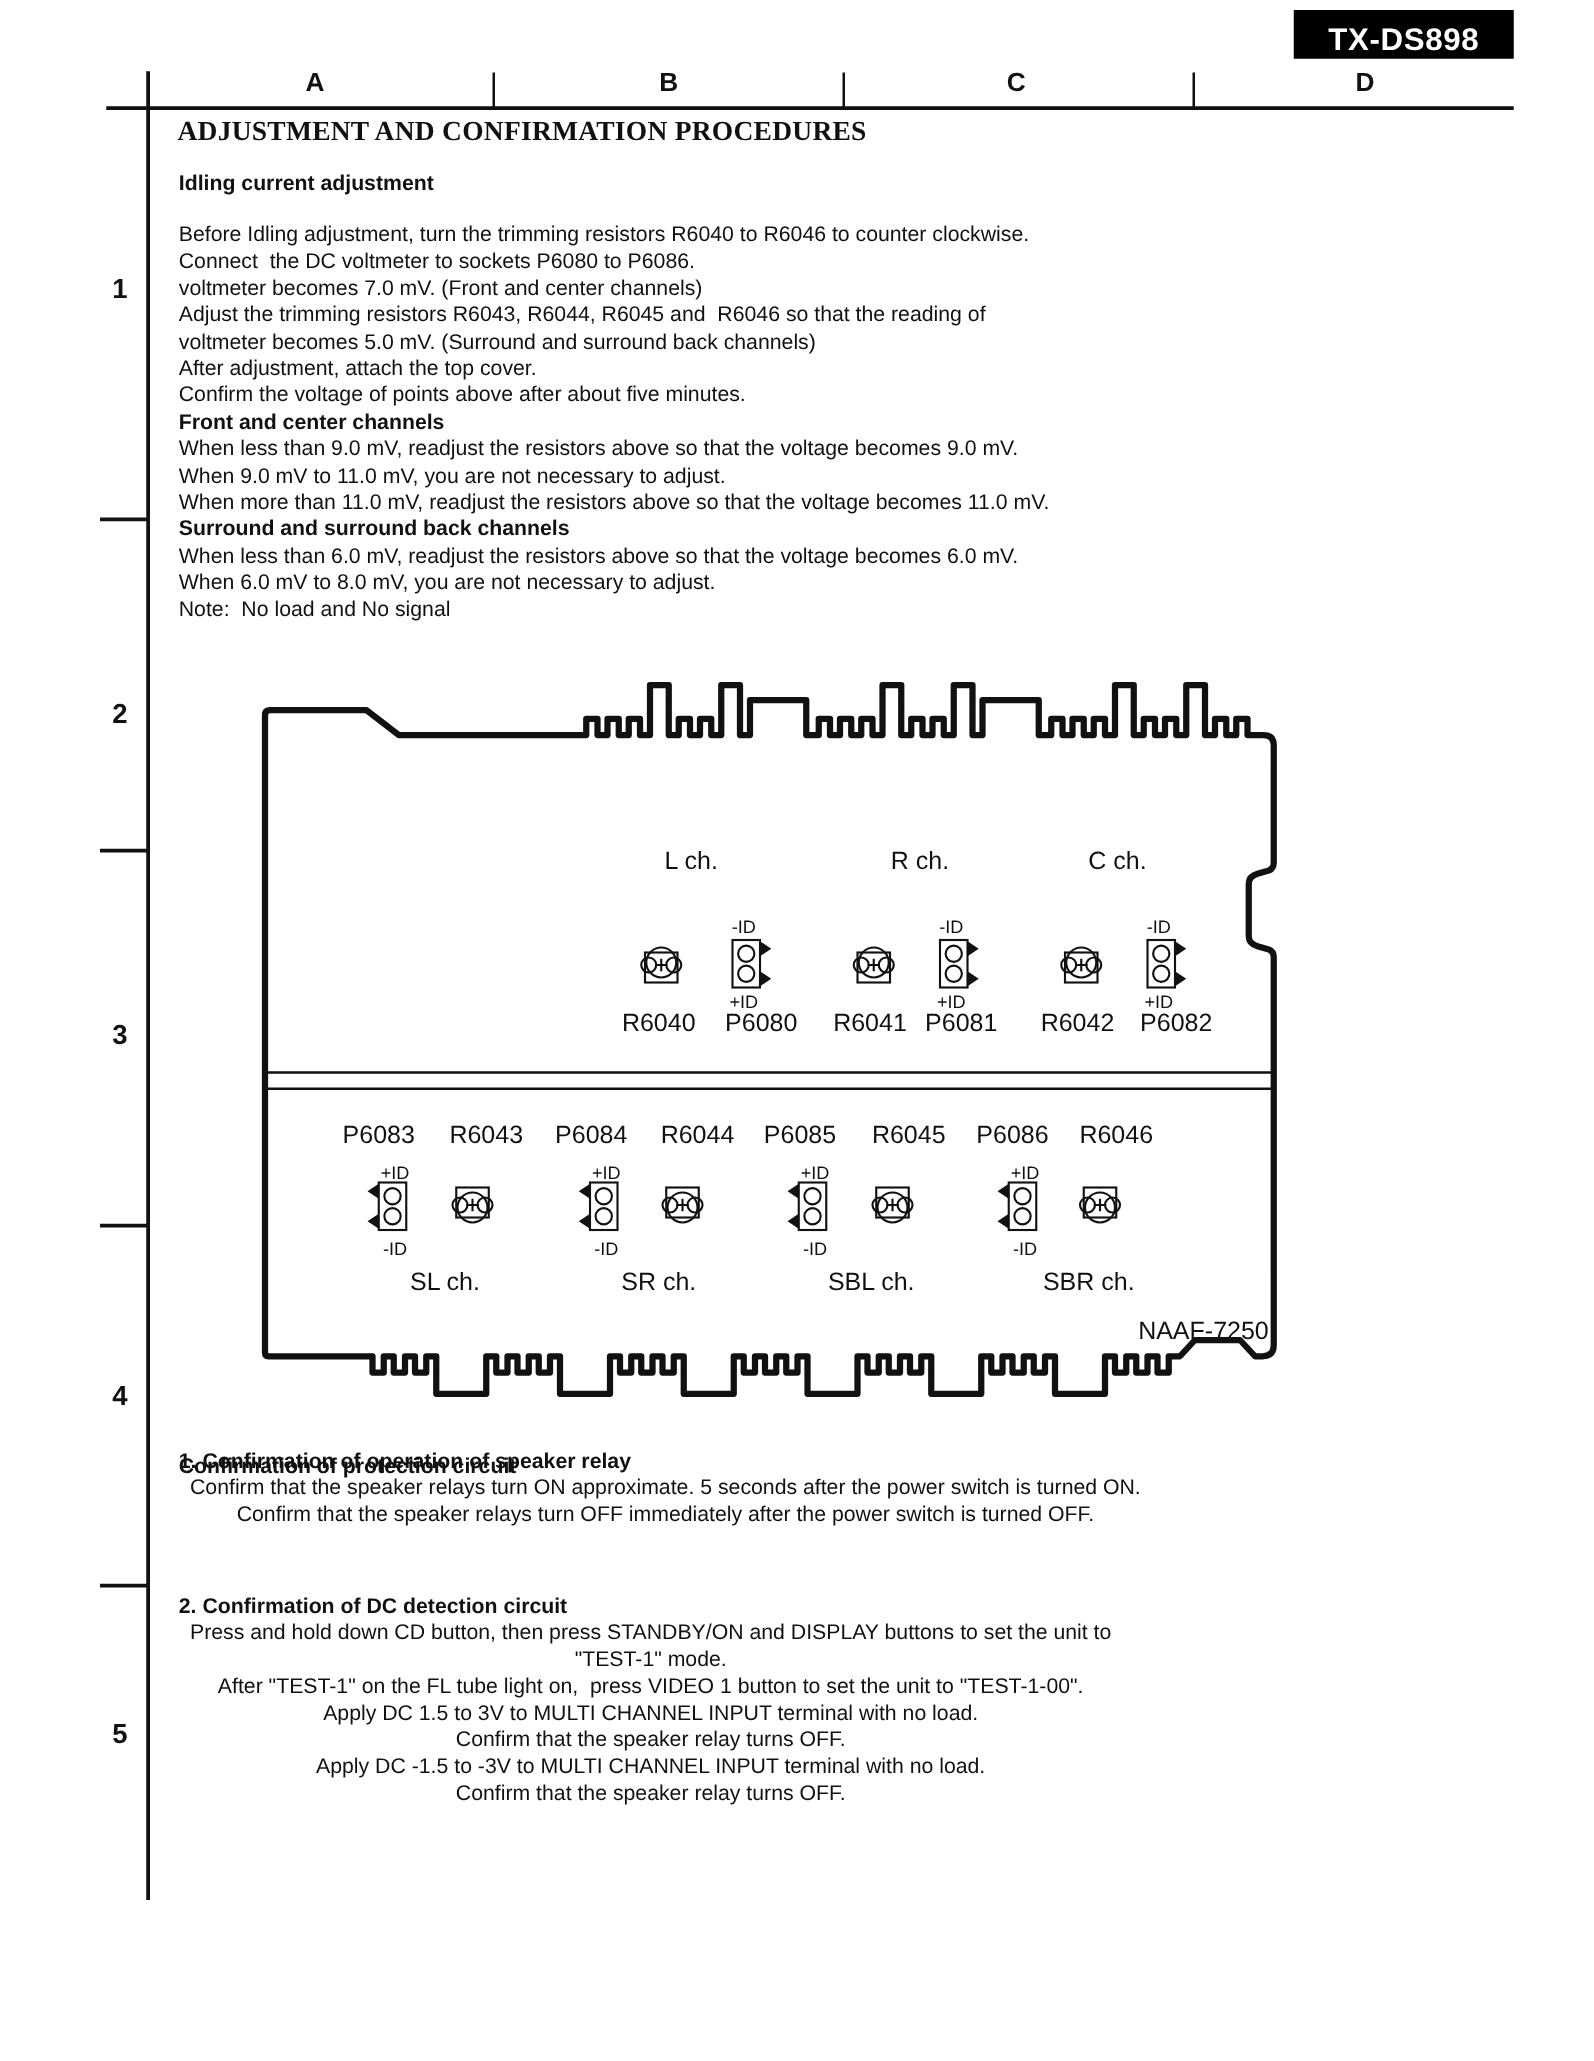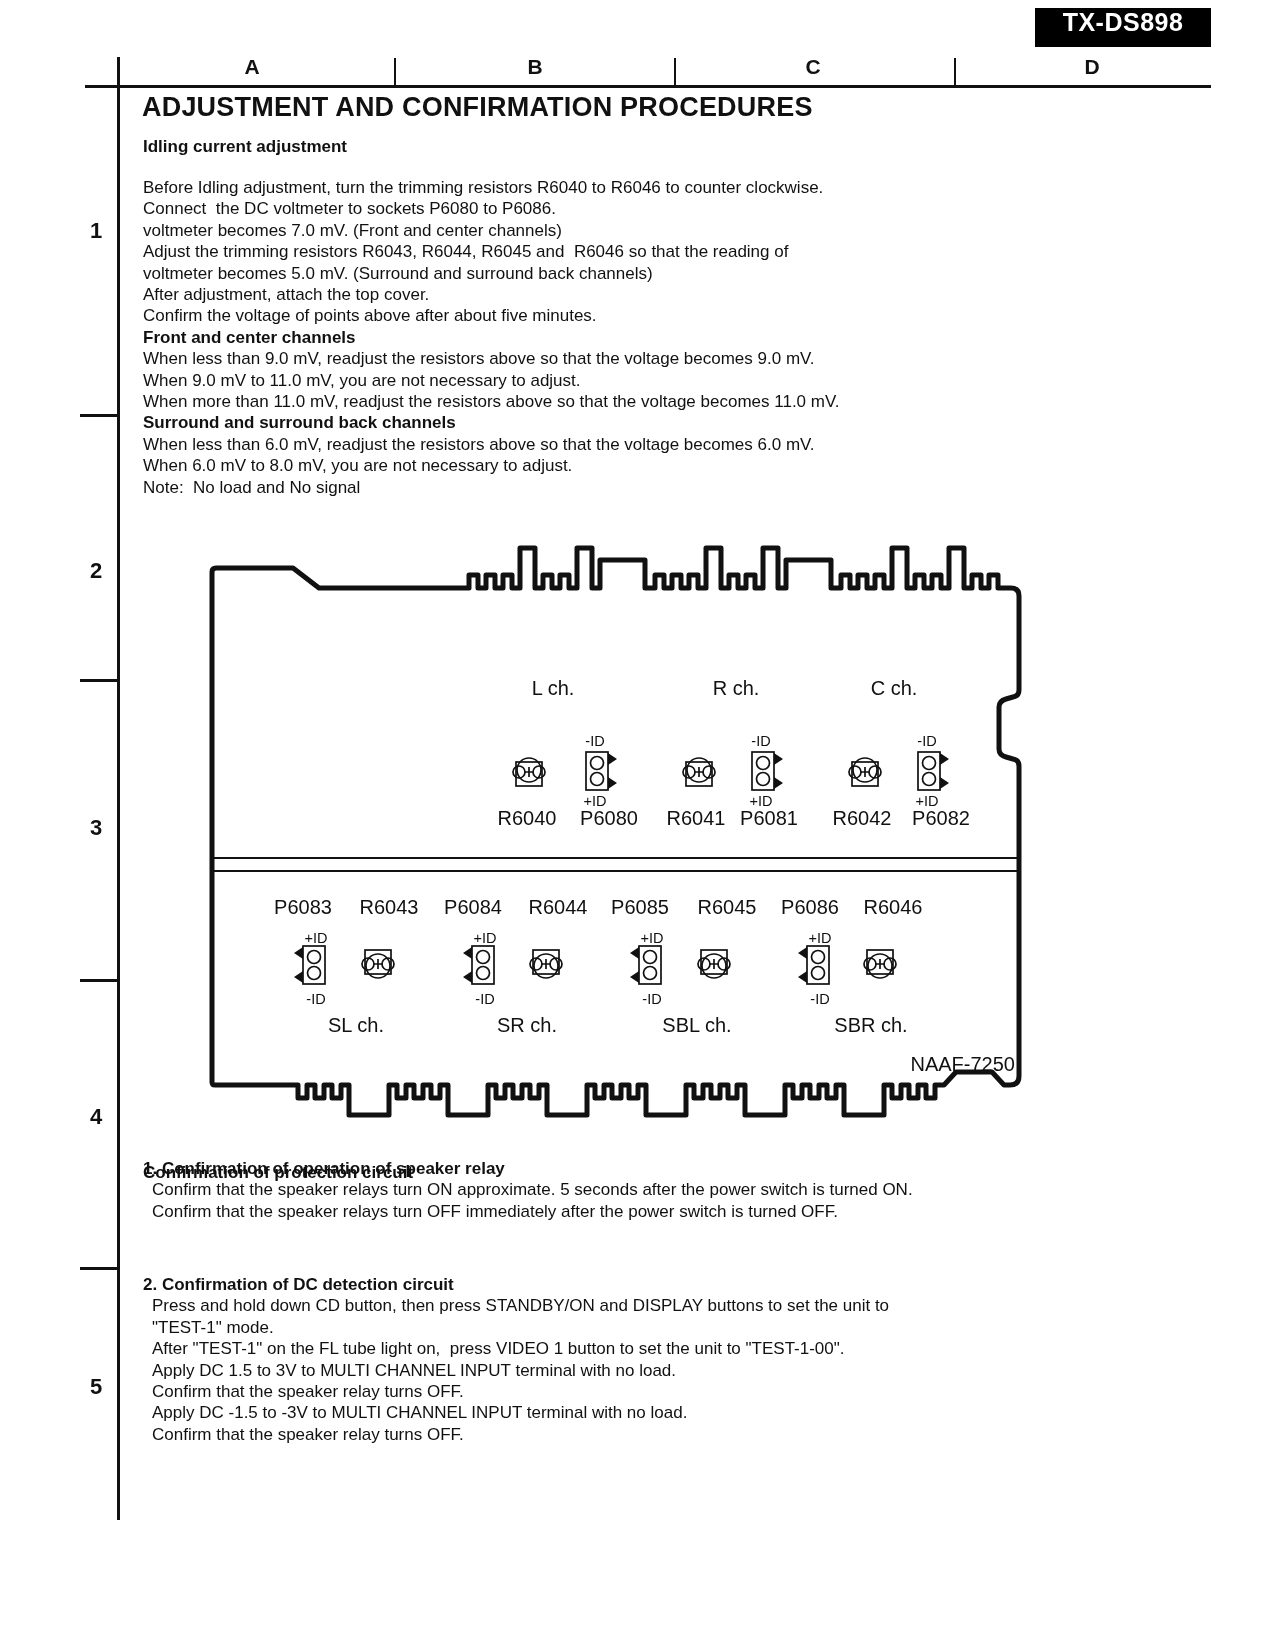--- a/index.html
+++ b/index.html
@@ -2,35 +2,35 @@
 <html><head>
 <meta charset="utf-8">
 <style>
   html,body{margin:0;padding:0;background:#e8e8e8;}
   .page{
     position:relative;width:1275px;height:1649px;background:#ffffff;
     font-family:"Liberation Sans",sans-serif;color:#111;overflow:hidden;
   }
   
   .model-box{position:absolute;left:1035px;top:8px;width:176px;height:39px;background:#000;
-    color:#fff;font-size:25px;font-weight:bold;display:flex;align-items:flex-start;justify-content:center;
+    color:#fff;font-size:25px;font-weight:bold;display:flex;align-items:flex-end;justify-content:center;
     letter-spacing:.5px;}
   .h-rule{position:absolute;left:85px;top:85px;width:1126px;height:3px;background:#111;}
   .v-rule{position:absolute;left:117px;top:57px;width:3px;height:1463px;background:#111;}
   .col-tick{position:absolute;top:58px;width:2px;height:28px;background:#111;}
   .row-tick{position:absolute;left:80px;width:38px;height:3px;background:#111;}
   .col-letter{position:absolute;top:55px;width:60px;text-align:center;font-size:21px;font-weight:bold;}
   .row-number{position:absolute;left:82px;width:28px;text-align:center;font-size:22px;font-weight:bold;}
   
-  .doc-title{position:absolute;left:142px;top:92px;font-size:27px;font-weight:bold;letter-spacing:.2px;margin:0;}
+  .doc-title{position:absolute;left:142px;top:92px;font-size:22px;font-weight:bold;letter-spacing:.2px;margin:0;font-family:Liberation Serif, serif;}
   .sub-heading{position:absolute;left:143px;font-size:17px;font-weight:bold;white-space:pre;}
   .para{position:absolute;left:143px;font-size:17px;line-height:21.4px;}
   .line{white-space:pre;}
   .line.bold{font-weight:bold;}
-  .line.indent{padding-left:9px;}
+  .line.indent{padding-left:9px;text-align:center;}
   
   svg.board{position:absolute;left:207px;top:538px;}
   .outline{fill:#fff;stroke:#111;stroke-width:5;stroke-linejoin:round;}
   .divider{stroke:#111;stroke-width:2;fill:none;}
   .sym rect,.sym circle{fill:#fff;stroke:#111;stroke-width:1.7;}
   .sym circle.open{fill:none;}
   .sym .slot{fill:none;stroke:#111;stroke-width:1.7;}
   .sym .tri{fill:#111;stroke:none;}
   text{fill:#111;font-family:"Liberation Sans",sans-serif;}
   .ch-label{font-size:20px;text-anchor:middle;}

